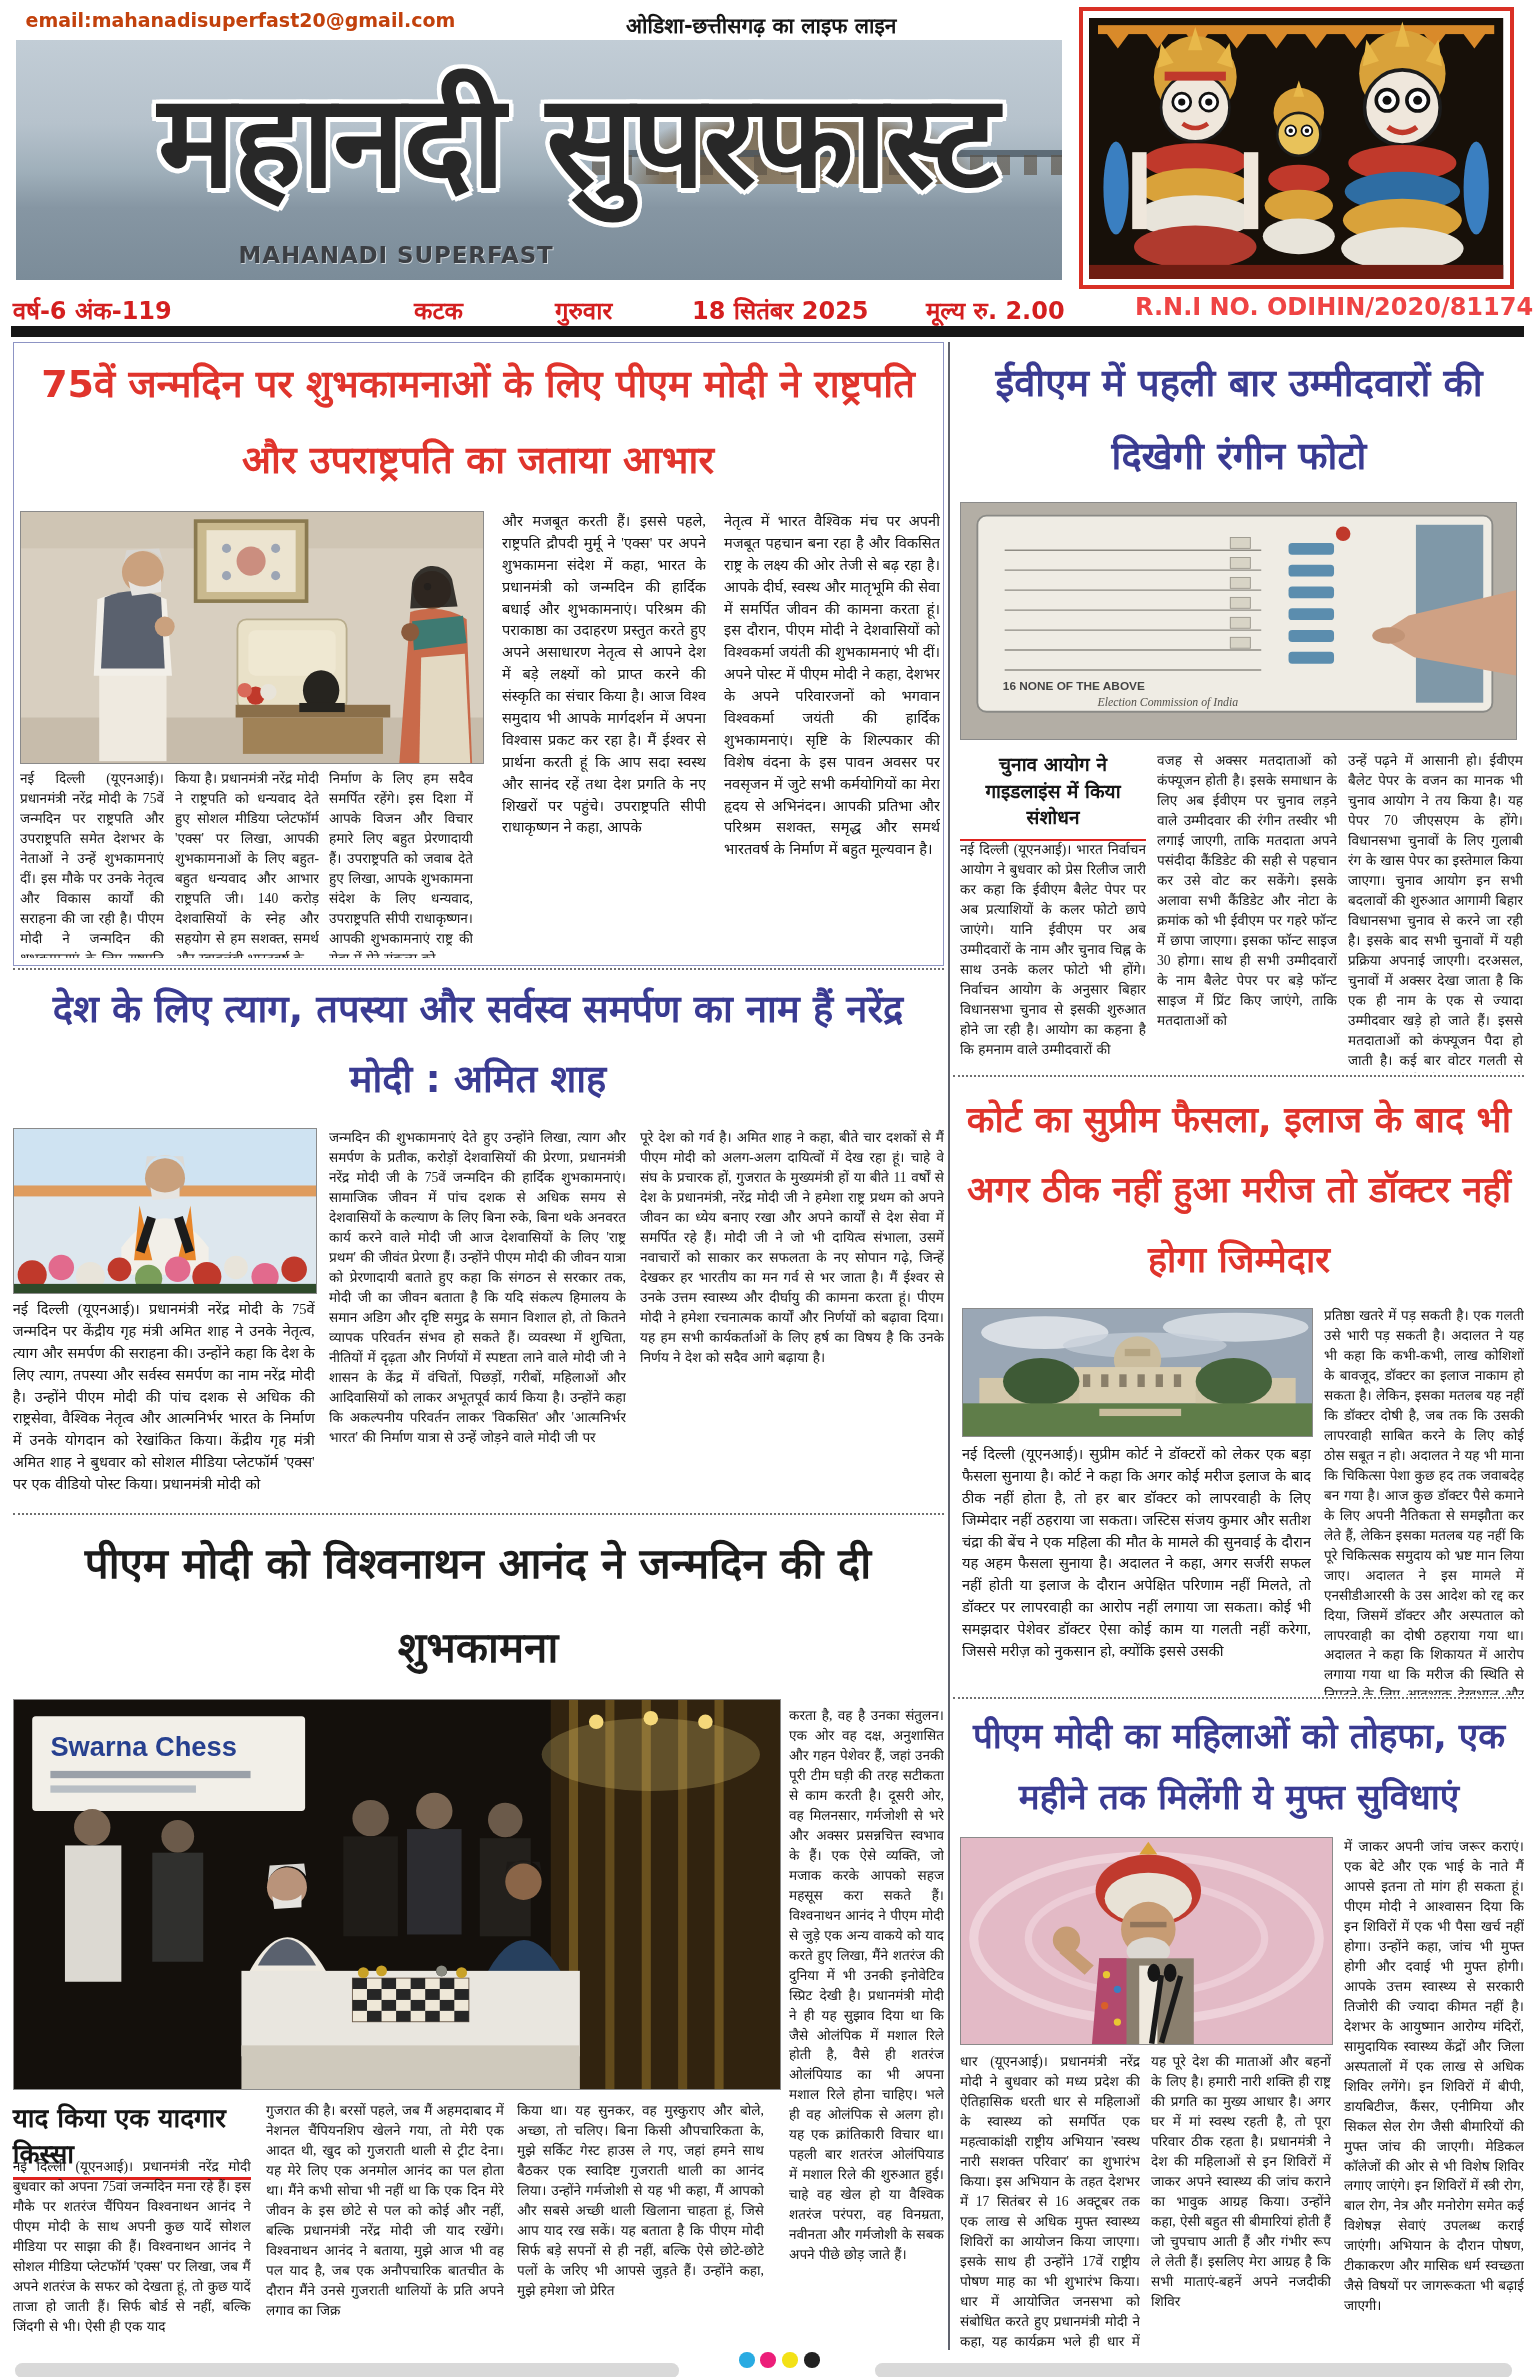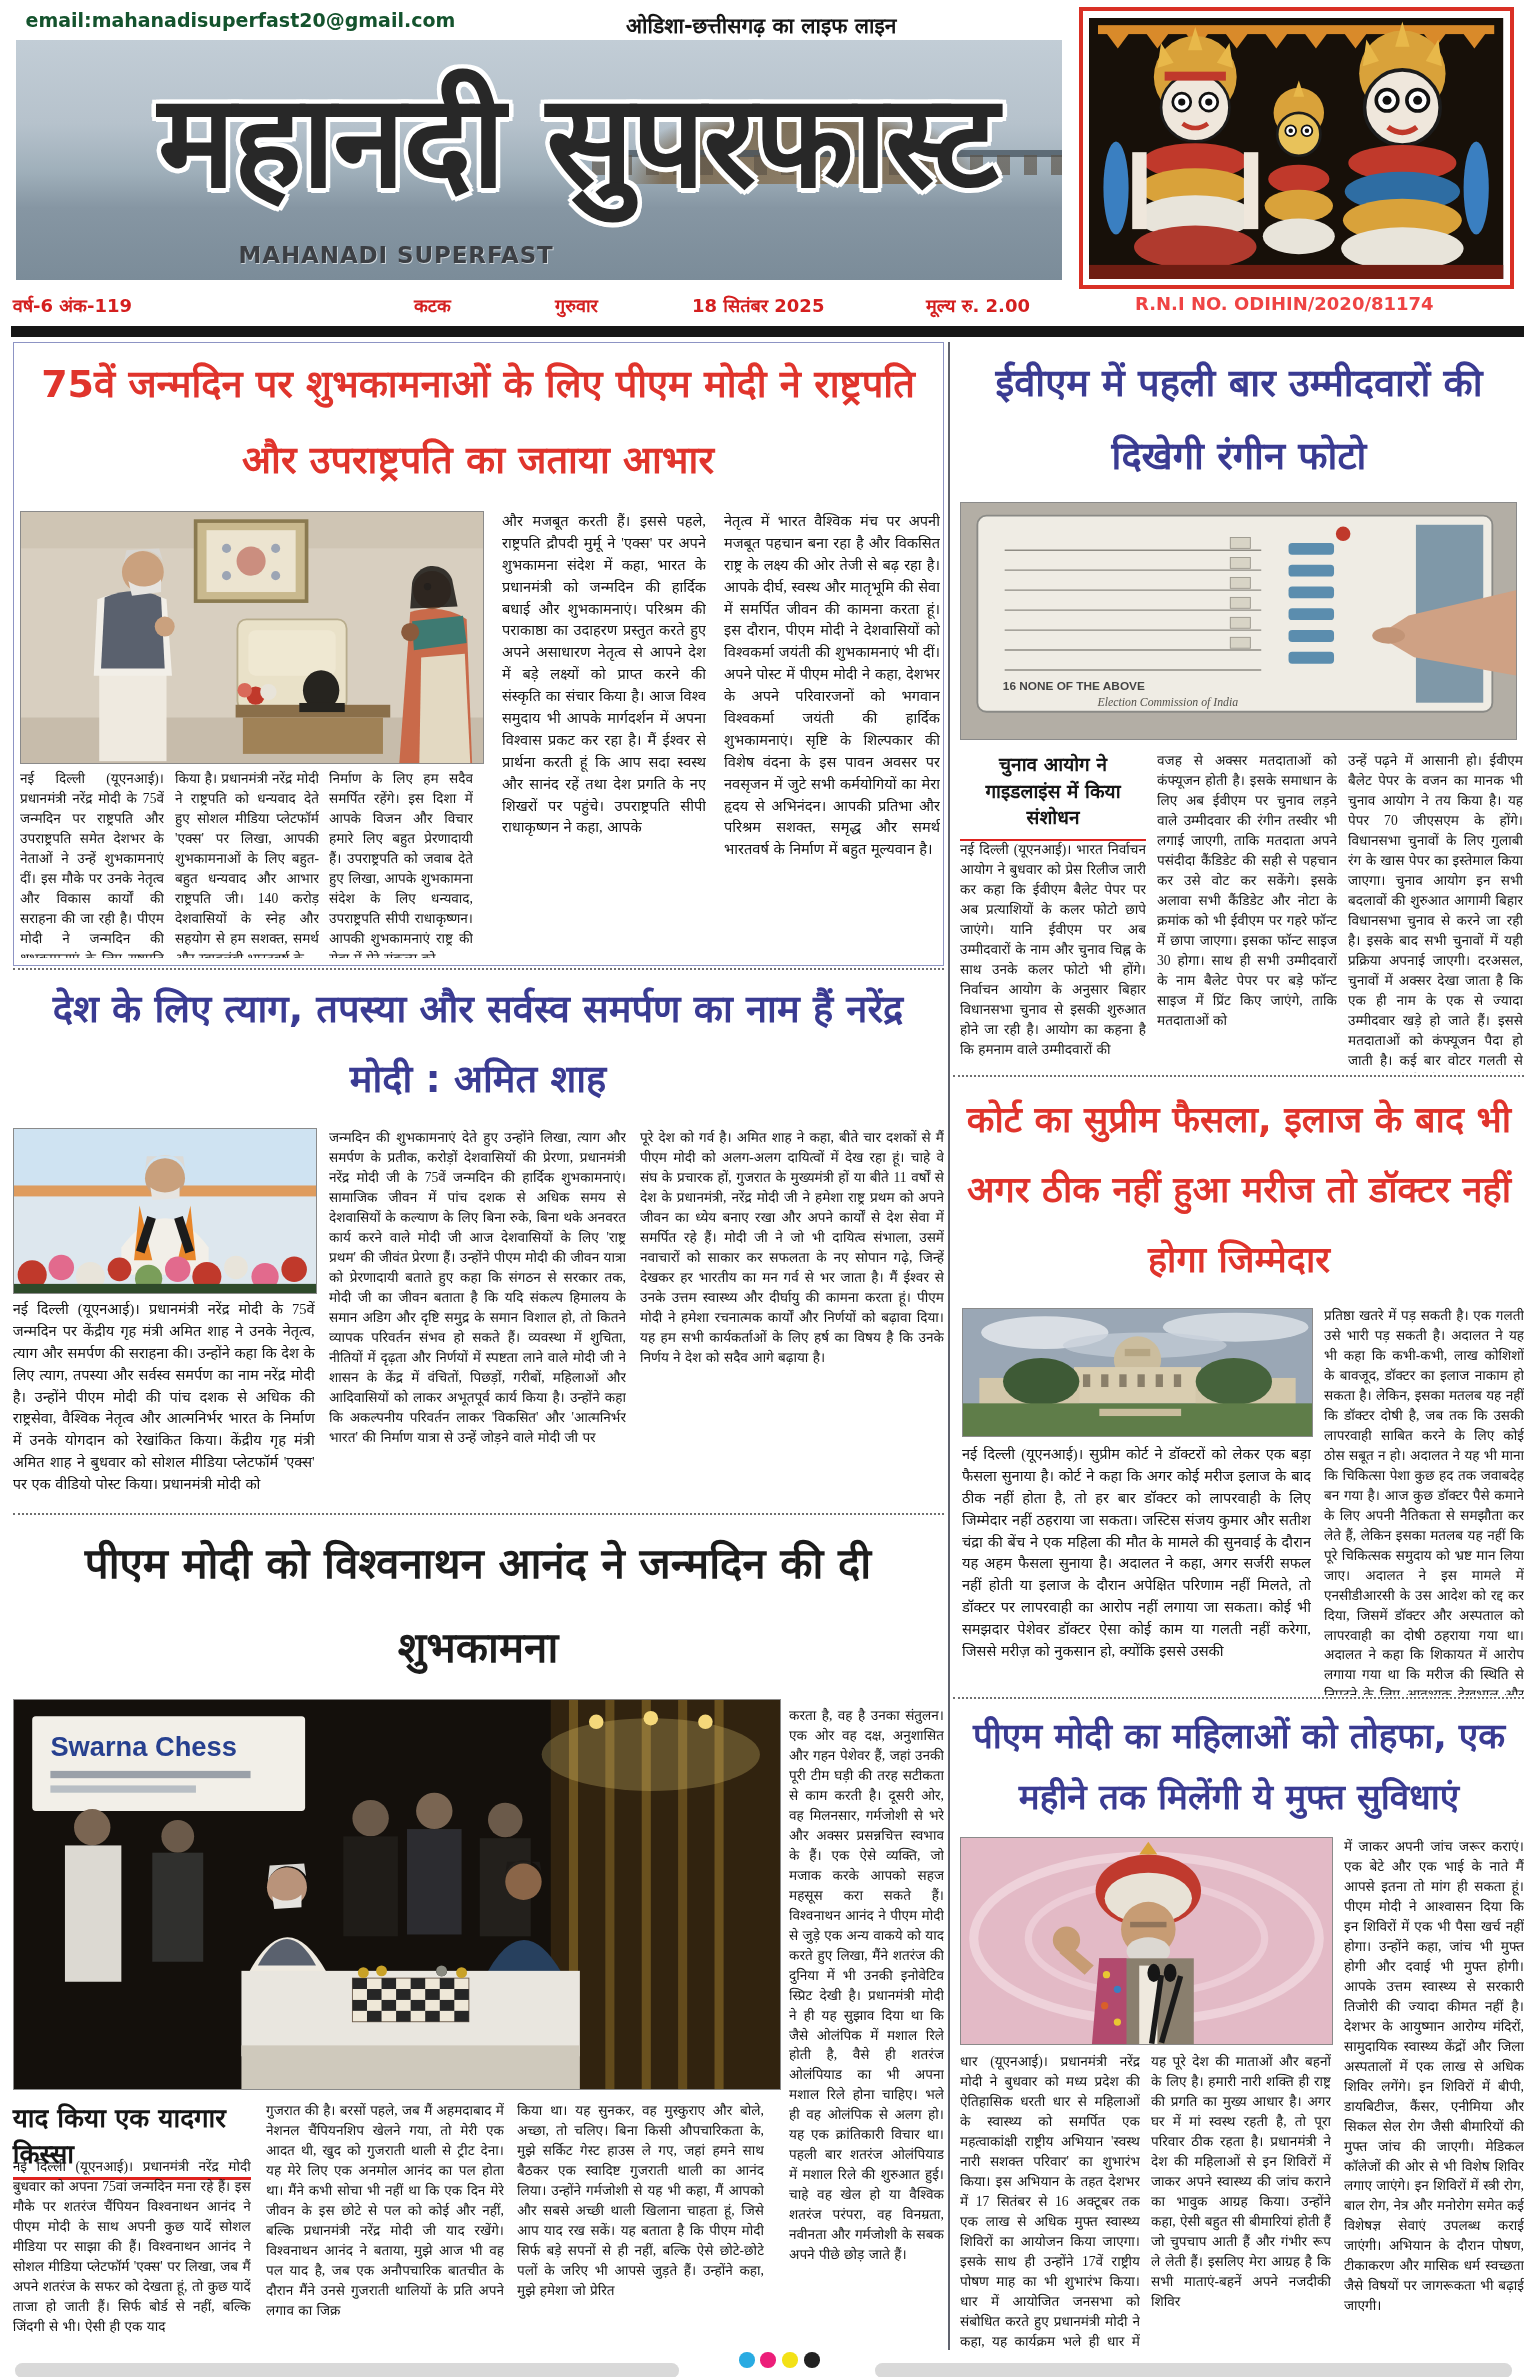--- a/index.html
+++ b/index.html
@@ -18,21 +18,21 @@
   .head-navy{color:#3a3b92;}
   .head-black{color:#1c1c1c;}
   .sep-dot{position:absolute;border-top:2.7px dotted #6e6e6e;height:0;}
   .kicker{position:absolute;font-family:"DejaVu Sans","Liberation Sans",sans-serif;
           font-weight:bold;font-size:26px;color:#161616;border-bottom:3.6px solid #e0231f;
           padding-bottom:6px;}
   .subhead{position:absolute;font-family:"DejaVu Sans","Liberation Sans",sans-serif;
            font-weight:bold;font-size:19px;line-height:1.4;color:#161616;text-align:center;
            border-bottom:2.7px solid #e0231f;padding-bottom:8.2px;}
   .dl{position:absolute;top:293px;font-family:"DejaVu Sans","Liberation Sans",sans-serif;
-      font-weight:bold;font-size:18px;color:#d41f1f;white-space:nowrap;}
+      font-weight:bold;font-size:24px;color:#d41f1f;white-space:nowrap;}
   .masthead-wrap{position:absolute;left:16.4px;top:40px;width:1046px;height:240px;overflow:hidden;}
   .riverbg{position:absolute;inset:0;
      background:linear-gradient(180deg,#c2cdd6 0%,#b6c2cc 35%,#9fafba 55%,#8696a3 70%,#7b8c99 100%);}
   .hill{position:absolute;left:58%;top:26%;width:34%;height:34%;
      background:radial-gradient(ellipse at 50% 100%,#8c7d66 0%,#7d6f5a 55%,transparent 72%);}
   .bridge{position:absolute;left:55%;top:46%;width:45%;height:6.4px;background:#44515c;opacity:.75;}
   .bridge2{position:absolute;left:55%;top:48%;width:45%;height:20px;
      background:repeating-linear-gradient(90deg,#5b5246 0 12.7px,transparent 12.7px 27px);opacity:.65;}
   .masthead{position:absolute;left:0;top:24px;width:100%;text-align:center;padding-left:76px;
      box-sizing:border-box;font-family:"DejaVu Sans","Liberation Sans",sans-serif;
@@ -49,21 +49,21 @@
   .blackbar{position:absolute;left:11px;top:326px;width:1513px;height:11px;background:#161616;}
   .vrule{position:absolute;left:948px;top:342px;width:1.8px;height:2008px;background:#60636e;}
   .a1box{position:absolute;left:12.7px;top:342px;width:931px;height:624px;
      border:1.8px solid #8d94c4;box-sizing:border-box;}
   .regbar{position:absolute;height:14.6px;background:#d9d9d9;border-radius:7.3px;top:2363px;}
   .regdot{position:absolute;top:2352px;width:15.5px;height:15.5px;border-radius:50%;}
 </style>
 </head>
 <body>
 
-<div class="abs hdr-line" style="left:25.5px;top:9px;font-size:19px;color:#14532d;">email:mahanadisuperfast20@gmail.com</div>
+<div class="abs hdr-line" style="left:25.5px;top:9px;font-size:19px;color:#c2410c;">email:mahanadisuperfast20@gmail.com</div>
 <div class="abs hdr-line" style="left:25.5px;top:36px;font-size:20px;color:#e01b1b;">For e-paperwww.mahanadisuperfast.com</div>
 <div class="abs hdr-line" style="left:626px;top:11px;font-size:21px;color:#161616;">ओडिशा-छत्तीसगढ़ का लाइफ लाइन</div>
 
 <div class="masthead-wrap">
   <div class="riverbg"></div>
   <div class="hill"></div>
   <div class="bridge"></div>
   <div class="bridge2"></div>
   <div class="masthead">महानदी सुपरफास्ट</div>
   <div class="mast-en">MAHANADI SUPERFAST</div>

